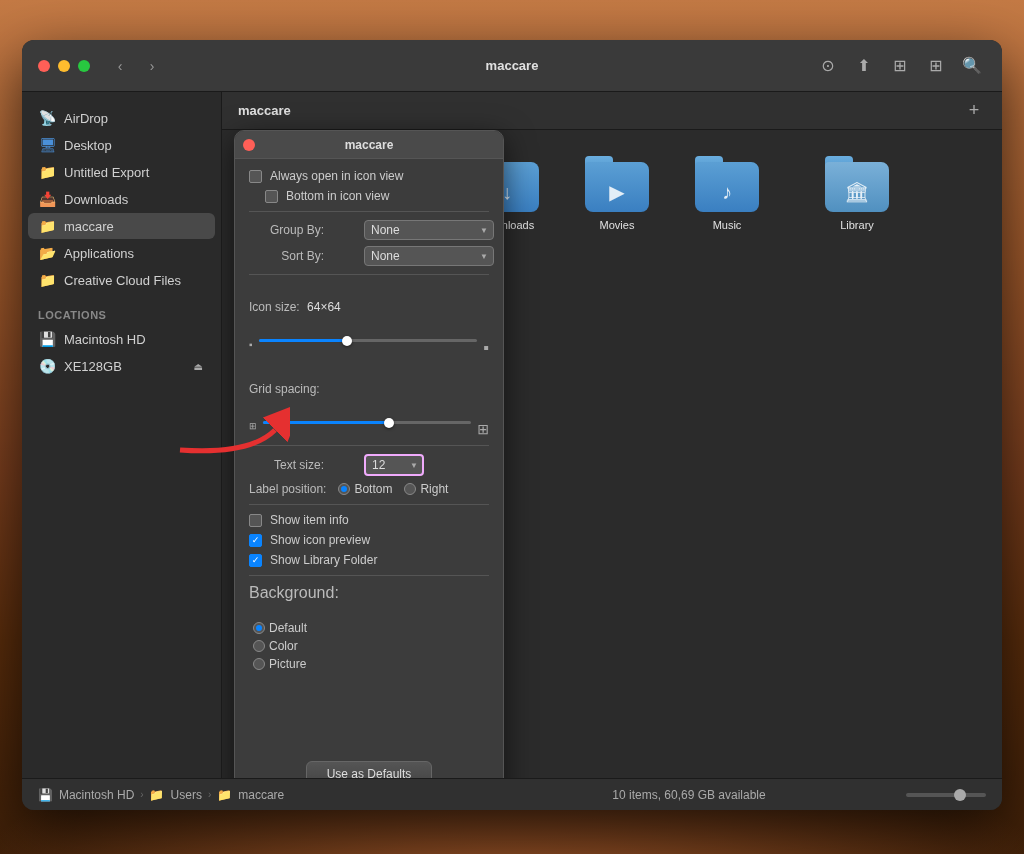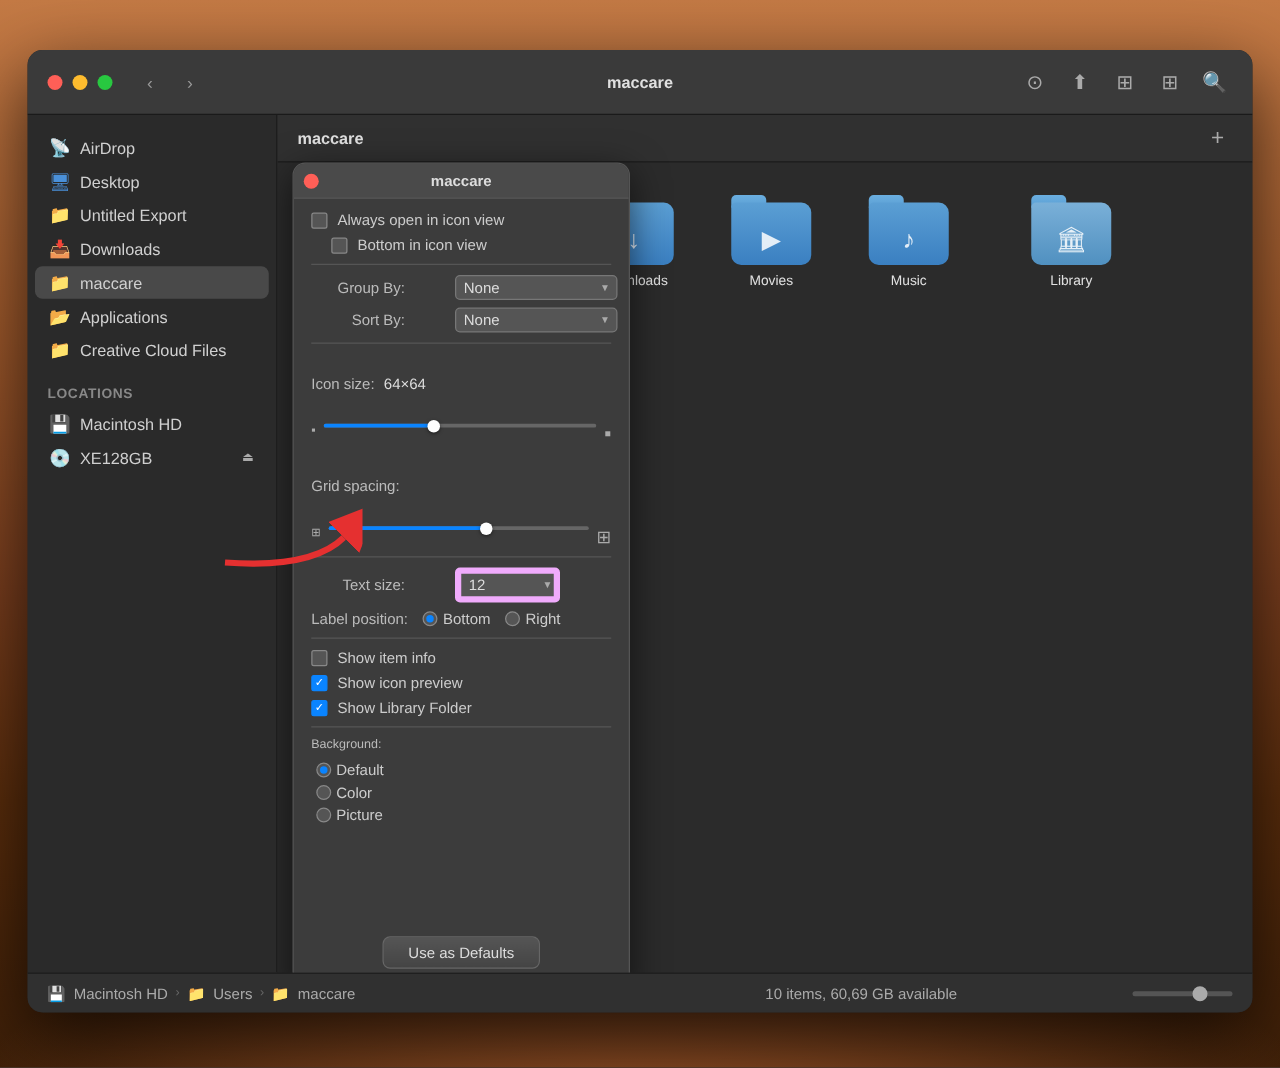--- a/index.html
+++ b/index.html
@@ -461,26 +461,26 @@
     }
 
     .text-size-row {
       display: flex;
       align-items: center;
       gap: 8px;
       margin-bottom: 6px;
     }
     .popup-number-select {
       background: #555;
-      border: 5px solid #f0abfc;
+      border: 2px solid #f0abfc;
       color: #ddd;
       font-size: 12px;
       padding: 2px 18px 2px 6px;
       border-radius: 4px;
-      width: 84px;
+      width: 60px;
       appearance: none;
       cursor: pointer;
     }
 
     .label-position-row {
       display: flex;
       align-items: center;
       gap: 12px;
       margin-bottom: 6px;
     }
@@ -507,22 +507,22 @@
       background: #0a84ff;
       border-radius: 50%;
     }
     .radio-label {
       color: #ccc;
       font-size: 12px;
     }
 
     .section-title {
       color: #bbb;
-      font-size: 10px;
-      margin-bottom: 8px;
+      font-size: 16px;
+      margin-bottom: 19px;
       margin-top: 2px;
     }
 
     .background-options {
       display: flex;
       flex-direction: column;
       gap: 4px;
       margin-left: 4px;
     }
 

